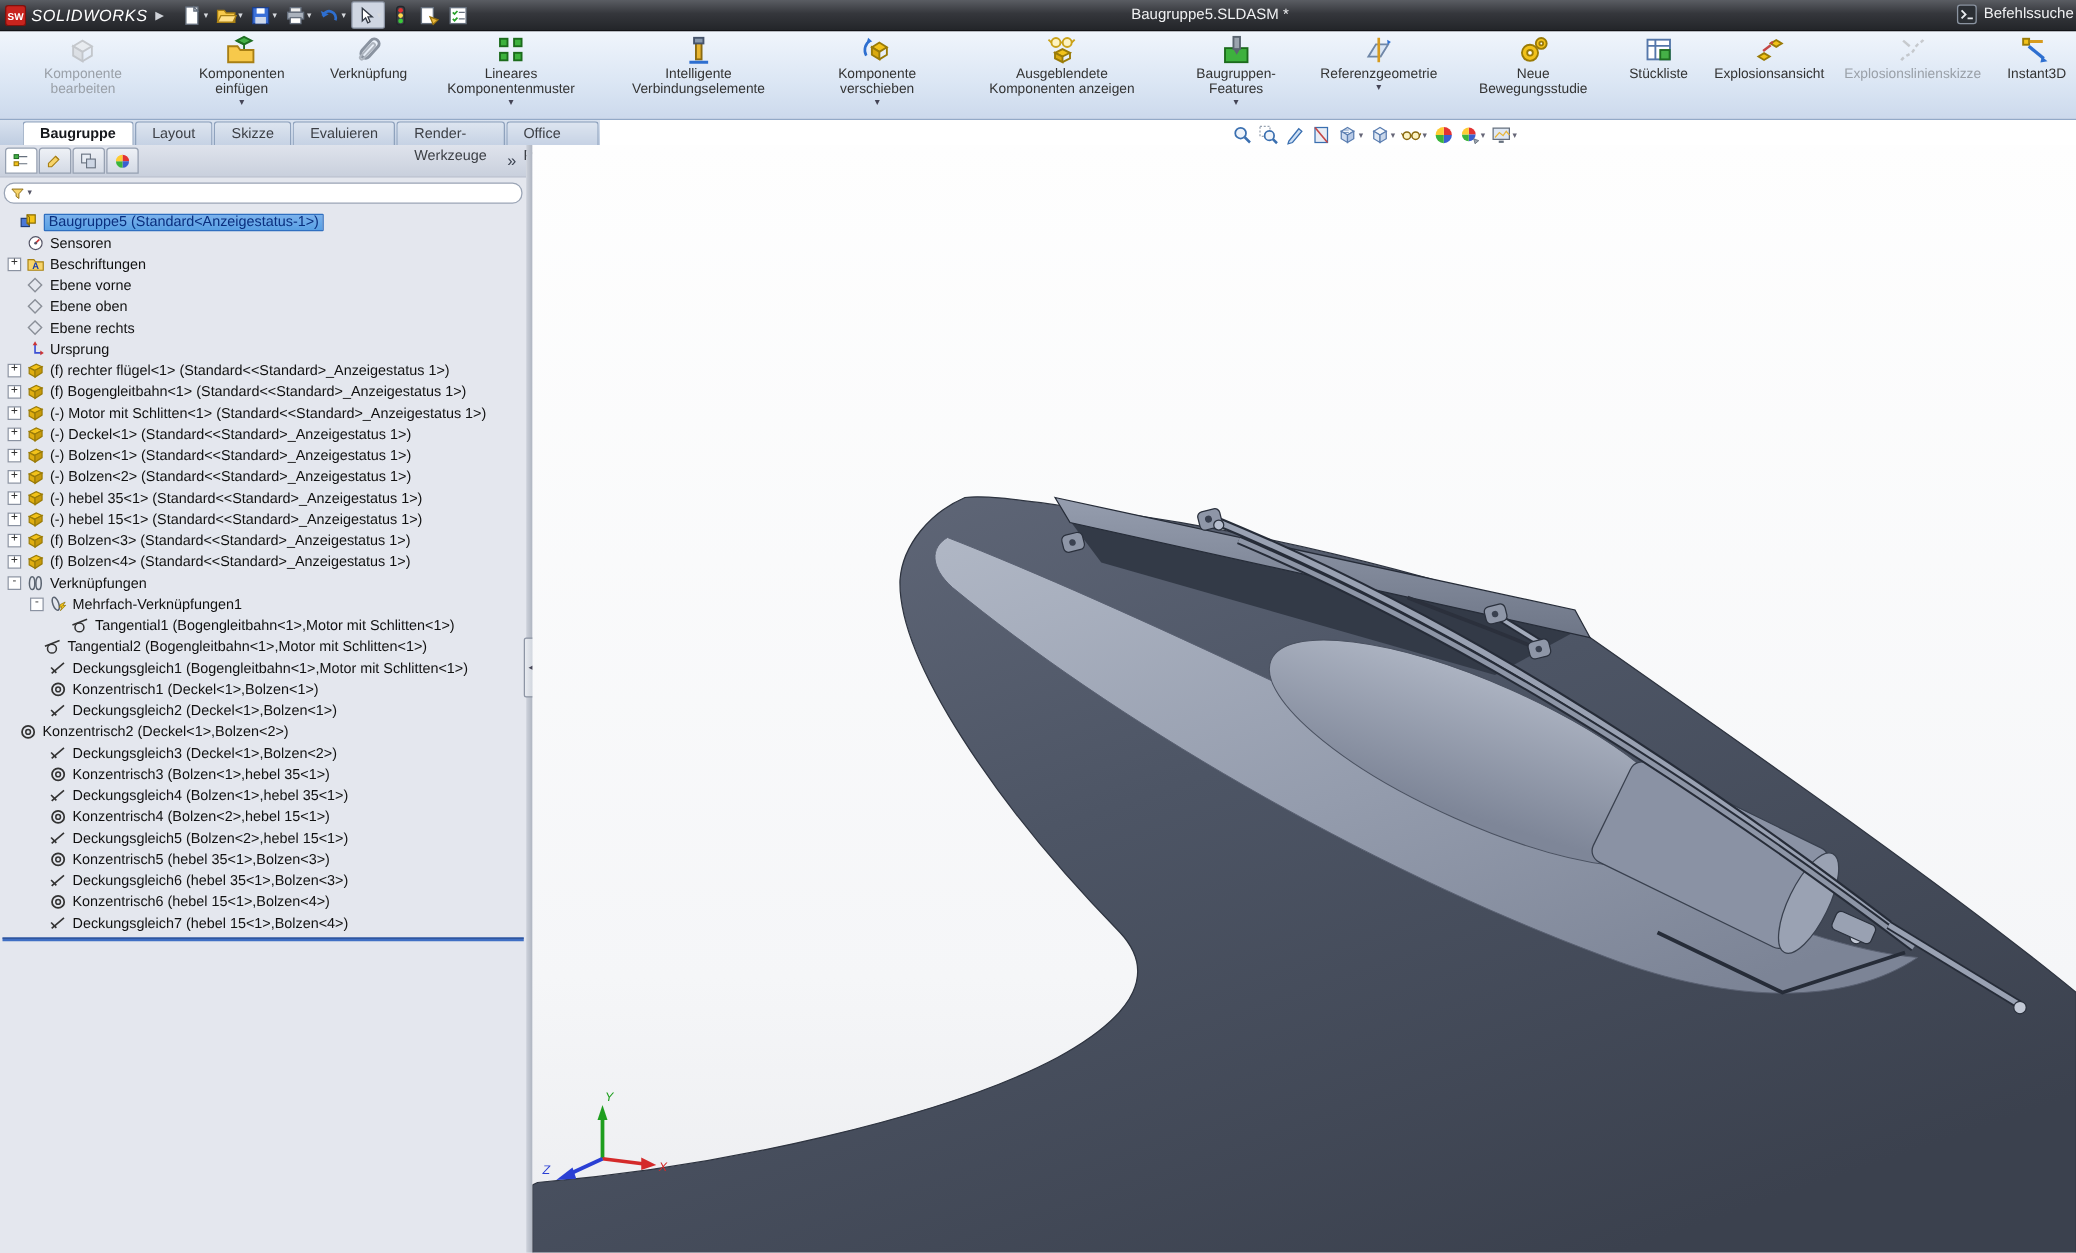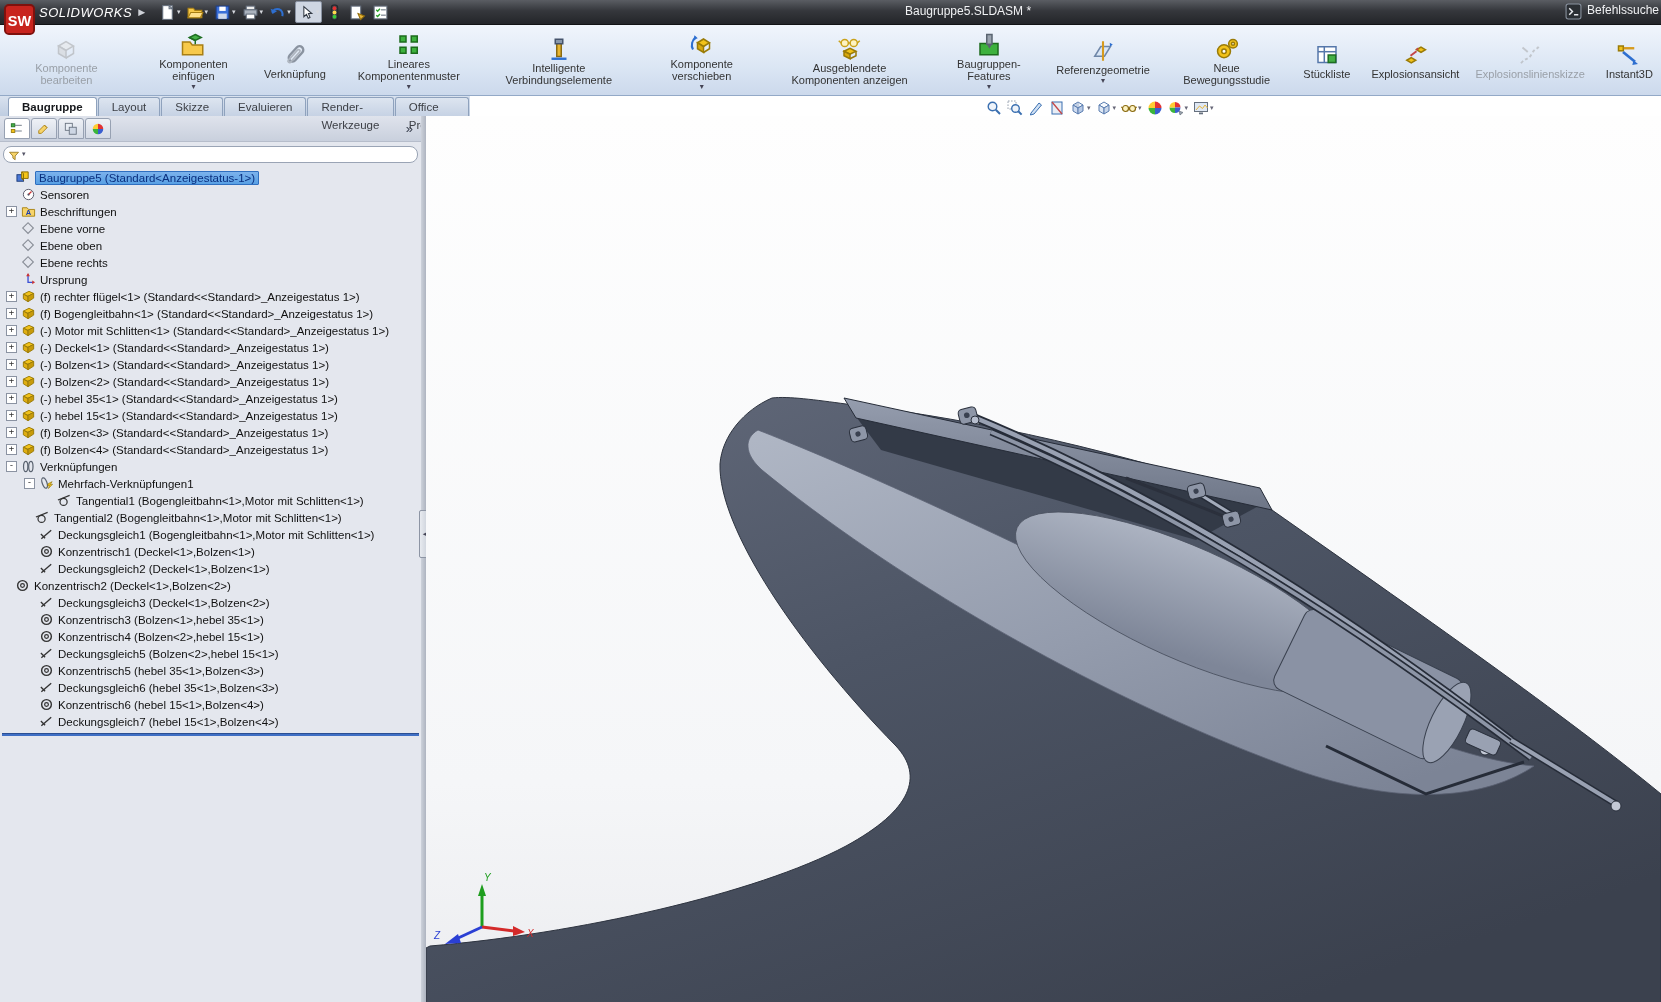--- a/index.html
+++ b/index.html
@@ -4,52 +4,52 @@
 <style>
   html,body{margin:0;padding:0;width:1661px;height:1002px;overflow:hidden;
     font-family:"Liberation Sans",sans-serif;background:#e4e7ee;}
   .app{position:relative;width:1661px;height:1002px;}
 
   
   .titlebar{height:24px;display:flex;align-items:center;
     background:linear-gradient(#5a5d63,#35373c 45%,#232529);
     border-bottom:1px solid #121316;color:#e9eaec;position:relative;}
   .logo{display:flex;align-items:center;gap:4px;padding:0 6px 0 4px;}
-  .logo .icn{width:31px;height:17px;}
+  .logo .icn{width:17px;height:17px;}
   .logo-text{font-size:13px;font-style:italic;letter-spacing:.5px;color:#fff;}
   .logo-text b{font-weight:normal;}
   .logo-grip{color:#cfd2d8;font-size:9px;margin:0 6px 0 2px;}
   .qat{display:flex;align-items:center;gap:2px;}
   .qbtn{display:inline-flex;align-items:center;height:20px;padding:0 2px;border-radius:2px;}
   .qbtn .icn{width:17px;height:17px;display:inline-block;}
   .qbtn.pressed{background:#cfd6e2;border:1px solid #8a93a3;}
   .qcaret{font-size:7px;color:#d6d9de;margin-left:1px;}
   .doc-title{position:absolute;left:905px;top:4px;font-size:12px;color:#f0f1f3;}
   .cmd-search{position:absolute;right:0;top:1px;display:flex;align-items:flex-start;gap:5px;
     padding:2px 2px 2px 4px;font-size:12px;color:#f0f1f3;}
   .cmd-search .icn{width:17px;height:17px;}
 
   
-  .ribbon{height:70px;display:flex;align-items:center;
+  .ribbon{height:70px;display:flex;align-items:flex-start;
     background:linear-gradient(#f0f5fc,#dbe6f4 60%,#ccd9ec);
     border-bottom:1px solid #93a9c7;padding-left:2px;}
   .rbtn{display:flex;flex-direction:column;align-items:center;justify-content:flex-start;
     padding:3px 8px 0 8px;max-width:134px;cursor:default;}
   .ricn{width:24px;height:24px;margin-bottom:1px;}
   .ricn svg{width:24px;height:24px;}
   .rlabel{font-size:11px;line-height:12px;text-align:center;color:#333;}
   .rbtn.disabled .rlabel{color:#9aa0a8;}
   .rbtn.disabled .ricn{filter:grayscale(1) opacity(.5);}
   .rcaret{font-size:8px;line-height:8px;color:#445;margin-top:1px;}
   .rsep{width:1px;background:linear-gradient(#b9c7da,#9fb2ca);margin:4px 2px;}
 
   
   .tabstrip{position:relative;height:20px;background:#fff;}
   .tabs-area{position:absolute;left:0;top:0;width:462px;height:20px;
-    background:linear-gradient(#d9e2ef,#bfcde1);display:flex;align-items:flex-end;padding-left:8px;}
+    background:linear-gradient(#d9e2ef,#bfcde1);display:flex;align-items:flex-end;padding-left:18px;}
   .tab{height:18px;line-height:18px;padding:0 13px;font-size:11.5px;color:#3c3f45;
     background:linear-gradient(#dde5f0,#c6d2e4);border:1px solid #8fa2bd;border-bottom:none;
     border-radius:3px 3px 0 0;margin-right:1px;}
   .tab.active{background:#fff;font-weight:bold;color:#16181c;position:relative;z-index:2;}
   .headsup{position:absolute;left:985px;top:3px;height:18px;display:flex;align-items:center;gap:3px;z-index:5;}
   .hbtn{display:inline-flex;align-items:center;height:18px;padding:0 1px;}
   .hbtn .icn{width:16px;height:16px;display:inline-block;}
   .hcaret{font-size:7px;color:#667;margin-left:1px;}
 
   
@@ -799,20 +799,30 @@
             </div>
             <div class="trow" style="padding-left:24px">
               <span class="exp none"></span>
               <span class="ticn">
                 <svg viewBox="0 0 16 16" aria-hidden="true" style="width:100%;height:100%;display:block">
                   <circle cx="8" cy="8" r="5.2" fill="none" stroke="#333" stroke-width="1.5"></circle>
                   <circle cx="8" cy="8" r="2" fill="none" stroke="#333" stroke-width="1.3"></circle>
                 </svg>
               </span>
               <span class="tlabel">Konzentrisch3 (Bolzen&lt;1&gt;,hebel 35&lt;1&gt;)</span>
+            </div>
+            <div class="trow" style="padding-left:24px">
+              <span class="exp none"></span>
+              <span class="ticn">
+                <svg viewBox="0 0 16 16" aria-hidden="true" style="width:100%;height:100%;display:block">
+                  <line x1="2.5" y1="12.5" x2="13" y2="3.5" stroke="#333" stroke-width="1.4"></line>
+                  <line x1="2" y1="7.5" x2="6.5" y2="12" stroke="#333" stroke-width="1.4"></line>
+                </svg>
+              </span>
+              <span class="tlabel">Deckungsgleich4 (Bolzen&lt;1&gt;,hebel 35&lt;1&gt;)</span>
             </div>
             <div class="trow" style="padding-left:24px">
               <span class="exp none"></span>
               <span class="ticn">
                 <svg viewBox="0 0 16 16" aria-hidden="true" style="width:100%;height:100%;display:block">
                   <circle cx="8" cy="8" r="5.2" fill="none" stroke="#333" stroke-width="1.5"></circle>
                   <circle cx="8" cy="8" r="2" fill="none" stroke="#333" stroke-width="1.3"></circle>
                 </svg>
               </span>
               <span class="tlabel">Konzentrisch4 (Bolzen&lt;2&gt;,hebel 15&lt;1&gt;)</span>

